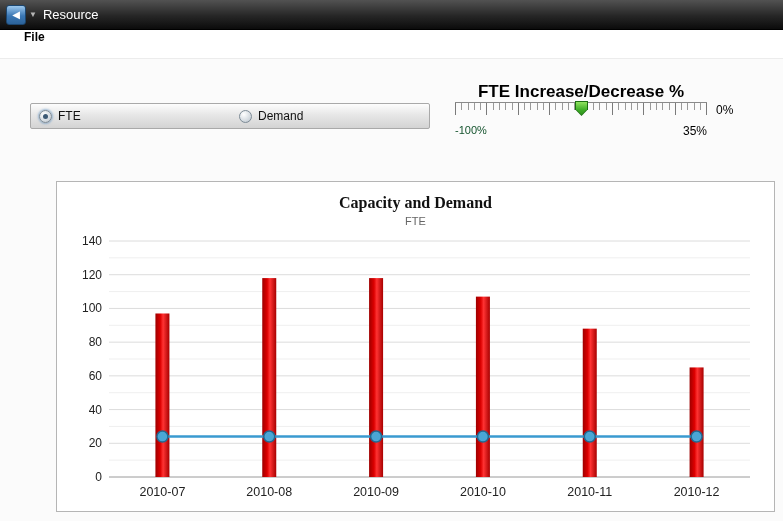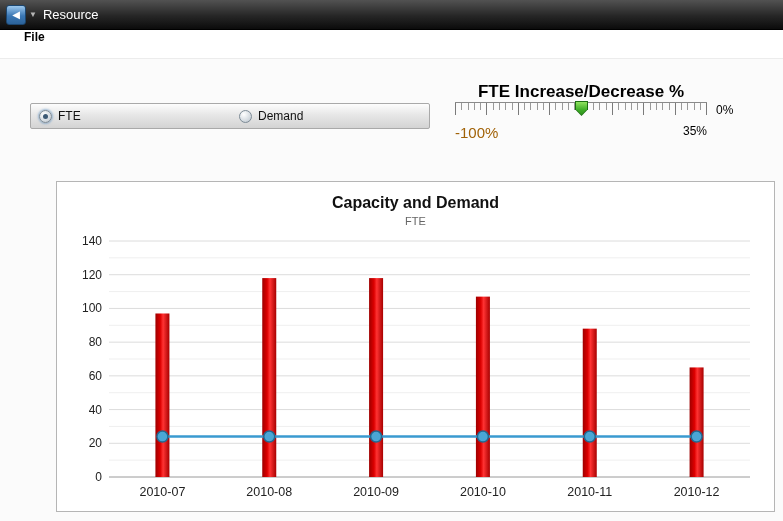--- a/index.html
+++ b/index.html
@@ -81,29 +81,29 @@
     background:#1c6e12; cursor:pointer;
   }
   .slider-thumb-inner {
     position:absolute; left:1px; top:1px; width:11px; height:13px;
     clip-path:polygon(0 0,100% 0,100% 55%,50% 100%,0 55%);
     background:linear-gradient(#8fe25f, #3fae27 60%, #2e8f1c);
   }
   .slider-value {
     position:absolute; left:716px; top:103px; font-size:12px; color:#000;
   }
-  .slider-min { position:absolute; left:455px; top:124px; font-size:15px; color:#a16207; }
+  .slider-min { position:absolute; left:455px; top:124px; font-size:11px; color:#14532d; }
   .slider-max { position:absolute; left:707px; top:124px; font-size:12px; color:#000; transform:translateX(-100%); }
 
   
   .chart-box {
     position:absolute; left:56px; top:181px; width:719px; height:331px;
     background:#fff; border:1px solid #b5b5b5;
   }
-  .chart-title { margin-top:12px; text-align:center; font-size:16px; font-weight:bold; color:#111; }
+  .chart-title { margin-top:12px; text-align:center; font-size:16px; font-weight:bold; color:#111;font-family:Liberation Serif, serif; }
   .chart-subtitle { margin-top:3px; text-align:center; font-size:11px; color:#666; }
   .plot-wrap { position:absolute; left:8px; top:54px; }
   svg text { font-family:"Liberation Sans", sans-serif; }
 </style>
 </head>
 <body>
 
 <div class="header">
   <div class="back-btn">
     <span>◀</span>

